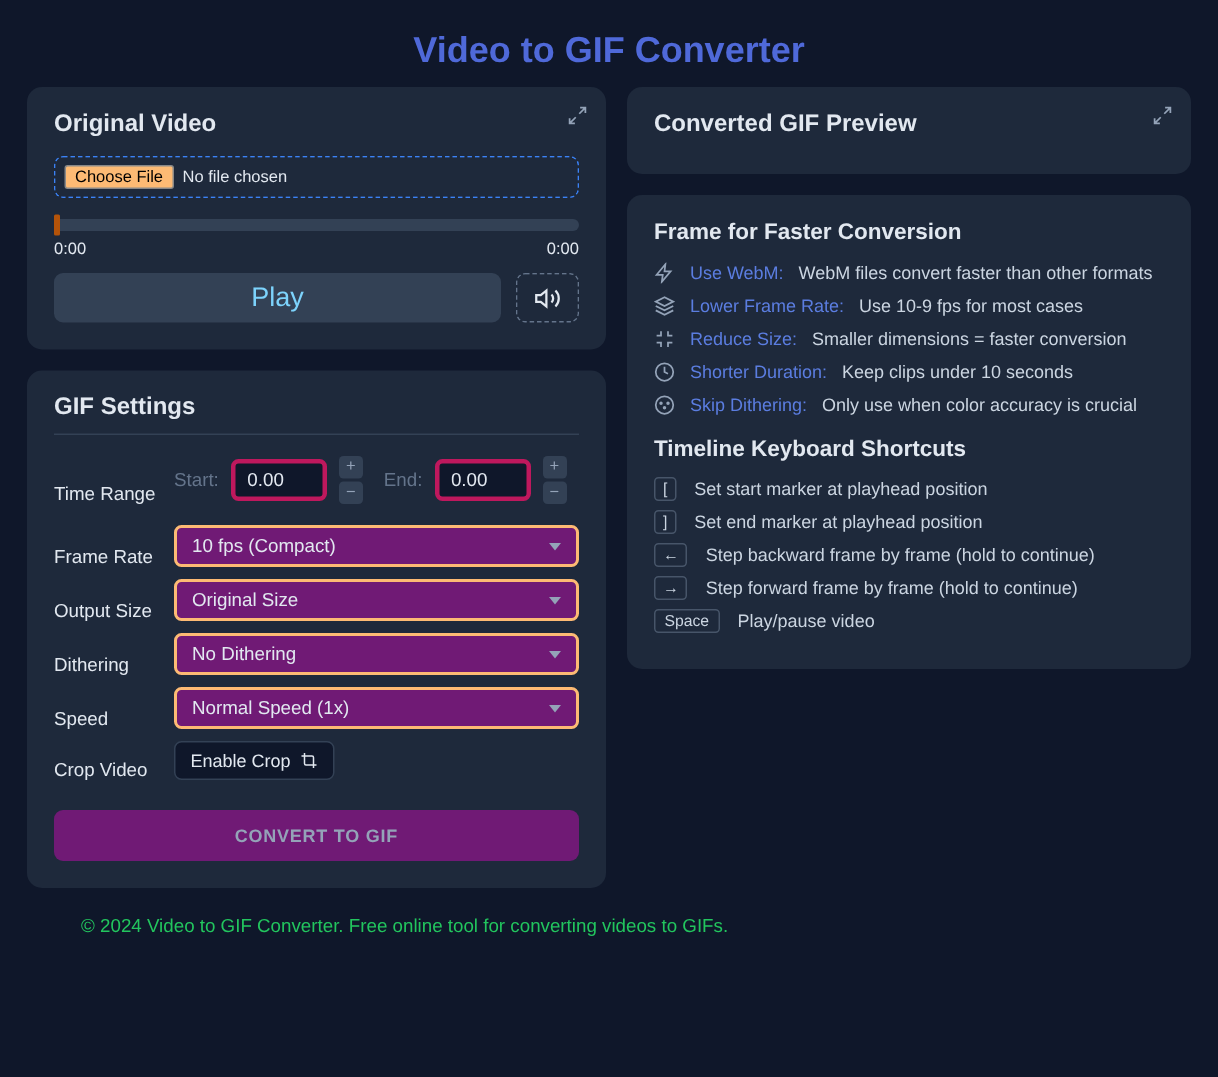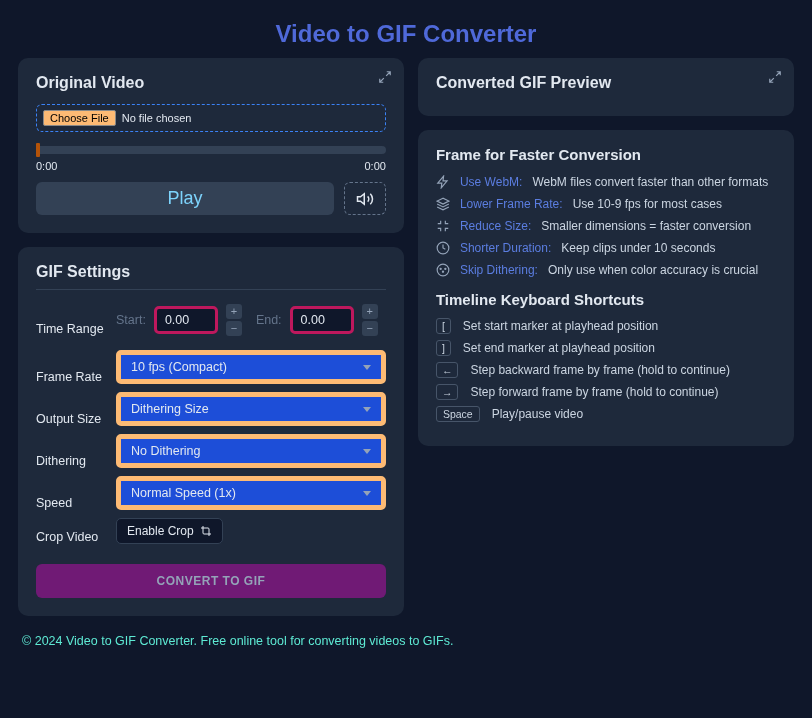--- a/index.html
+++ b/index.html
@@ -163,22 +163,22 @@
     color: #94a3b8;
     border: none;
     border-radius: 3px;
     font-size: 11px;
     line-height: 1;
     cursor: pointer;
     display:flex;align-items:center;justify-content:center;
   }
   .select {
     flex: 1;
-    background: #1d4ed8;
-    border: 5px solid #fdba74;
+    background: #701a75;
+    border: 2px solid #fdba74;
     color: #e2e8f0;
     border-radius: 5px;
     padding: 5px 10px;
     font-size: 12.5px;
     position: relative;
     cursor: pointer;
     display:flex; align-items:center; justify-content:space-between;
   }
   .select .caret { 
     width:0;height:0;border-left:4px solid transparent;border-right:4px solid transparent;border-top:5px solid #94a3b8;
@@ -247,23 +247,24 @@
     border-radius: 3px;
     padding: 1px 5px;
     font-size: 10.5px;
     min-width: 14px;
     text-align: center;
     font-family: inherit;
   }
   .key.wide { padding: 1px 6px; }
   .shortcut-text { color: #cbd5e1; }
   .footer {
-    color: #5eead4;
+    color: #22c55e;
     font-size: 12.5px;
     padding: 18px 22px;
+    margin-left: 32px;
   }
 </style>
 </head>
 <body>
 
 <h1 class="page-title">Video to GIF Converter</h1>
 
 <div class="columns">
   <div class="left-col">
 
@@ -320,21 +321,21 @@
         <div class="setting-label">Frame Rate</div>
         <div class="select">
           <span>10 fps (Compact)</span>
           <span class="caret"></span>
         </div>
       </div>
 
       <div class="setting-row">
         <div class="setting-label">Output Size</div>
         <div class="select">
-          <span>Dithering Size</span>
+          <span>Original Size</span>
           <span class="caret"></span>
         </div>
       </div>
 
       <div class="setting-row">
         <div class="setting-label">Dithering</div>
         <div class="select">
           <span>No Dithering</span>
           <span class="caret"></span>
         </div>

